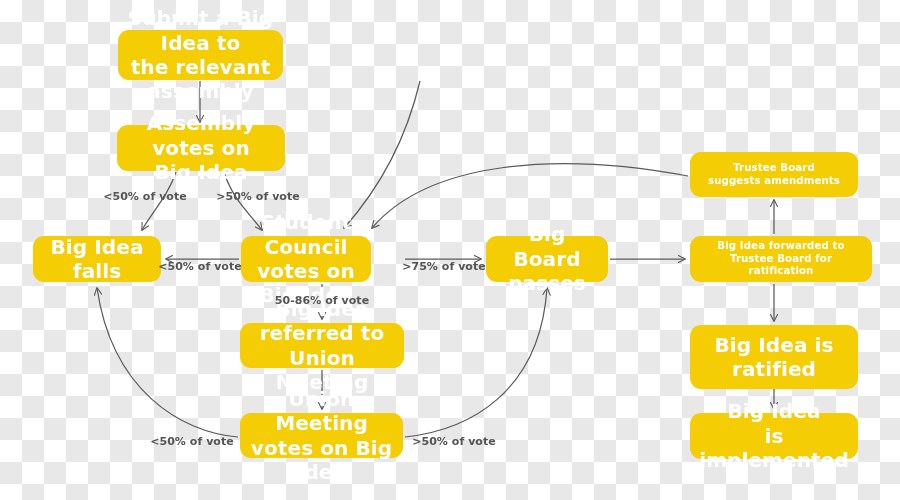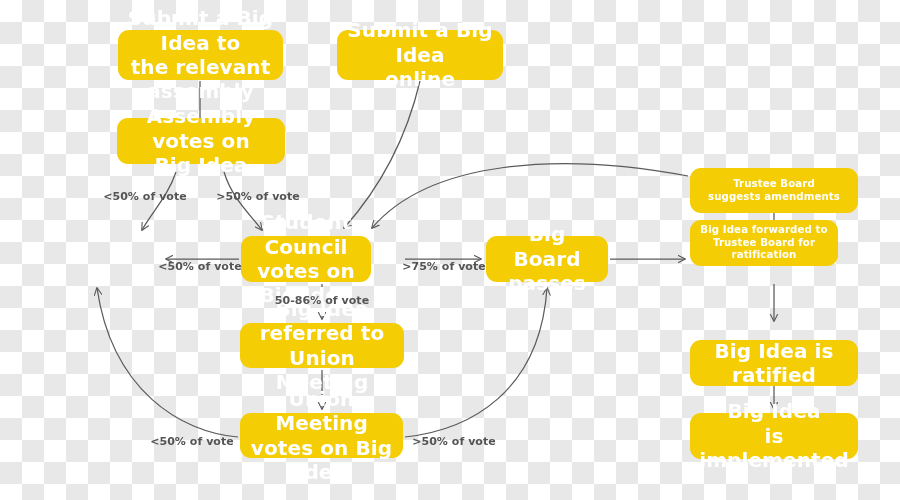--- a/index.html
+++ b/index.html
@@ -96,32 +96,31 @@
       <path d="M774,234 L774,200"></path>
 
       <path d="M774,284 L774,321"></path>
 
       <path d="M774,372 L774,409"></path>
     </g>
   </svg>
 
   <div class="node big" style="left:118px;top:30px;width:165px;height:50px;">Submit a Big Idea to
 the relevant assembly</div>
-  <div class="node big" style="left:337px;top:30px;width:166px;height:50px;">Submit a Big Idea
-online</div>
-  <div class="node big" style="left:117px;top:118px;width:168px;height:46px;">Assembly votes on
+  <div class="node big" style="left:117px;top:125px;width:168px;height:46px;">Assembly votes on
 Big Idea</div>
+  <div class="node big" style="left:33px;top:236px;width:128px;height:46px;">Big Idea falls</div>
   <div class="node big" style="left:241px;top:236px;width:130px;height:46px;">Student Council
 votes on Big Idea</div>
   <div class="node big" style="left:486px;top:236px;width:122px;height:46px;">Big Board passes</div>
-  <div class="node small" style="left:690px;top:168px;width:168px;height:45px;">Trustee Board
+  <div class="node small" style="left:690px;top:152px;width:168px;height:45px;">Trustee Board
 suggests amendments</div>
-  <div class="node small" style="left:690px;top:220px;width:148px;height:46px;">Big Idea forwarded to
+  <div class="node small" style="left:690px;top:236px;width:182px;height:46px;">Big Idea forwarded to
 Trustee Board for ratification</div>
-  <div class="node big" style="left:690px;top:325px;width:168px;height:46px;margin-top:15px;">Big Idea is ratified</div>
+  <div class="node big" style="left:690px;top:325px;width:168px;height:64px;">Big Idea is ratified</div>
   <div class="node big" style="left:690px;top:413px;width:168px;height:46px;">Big Idea
 is implemented</div>
   <div class="node big" style="left:240px;top:323px;width:164px;height:45px;">Big Idea referred to
 Union Meeting</div>
   <div class="node big" style="left:240px;top:413px;width:163px;height:45px;">Union Meeting
 votes on Big Idea</div>
 
   <div class="edge-label" style="left:145px;top:196px;">&lt;50% of vote</div>
   <div class="edge-label" style="left:258px;top:196px;">&gt;50% of vote</div>
   <div class="edge-label" style="left:200px;top:266px;">&lt;50% of vote</div>

